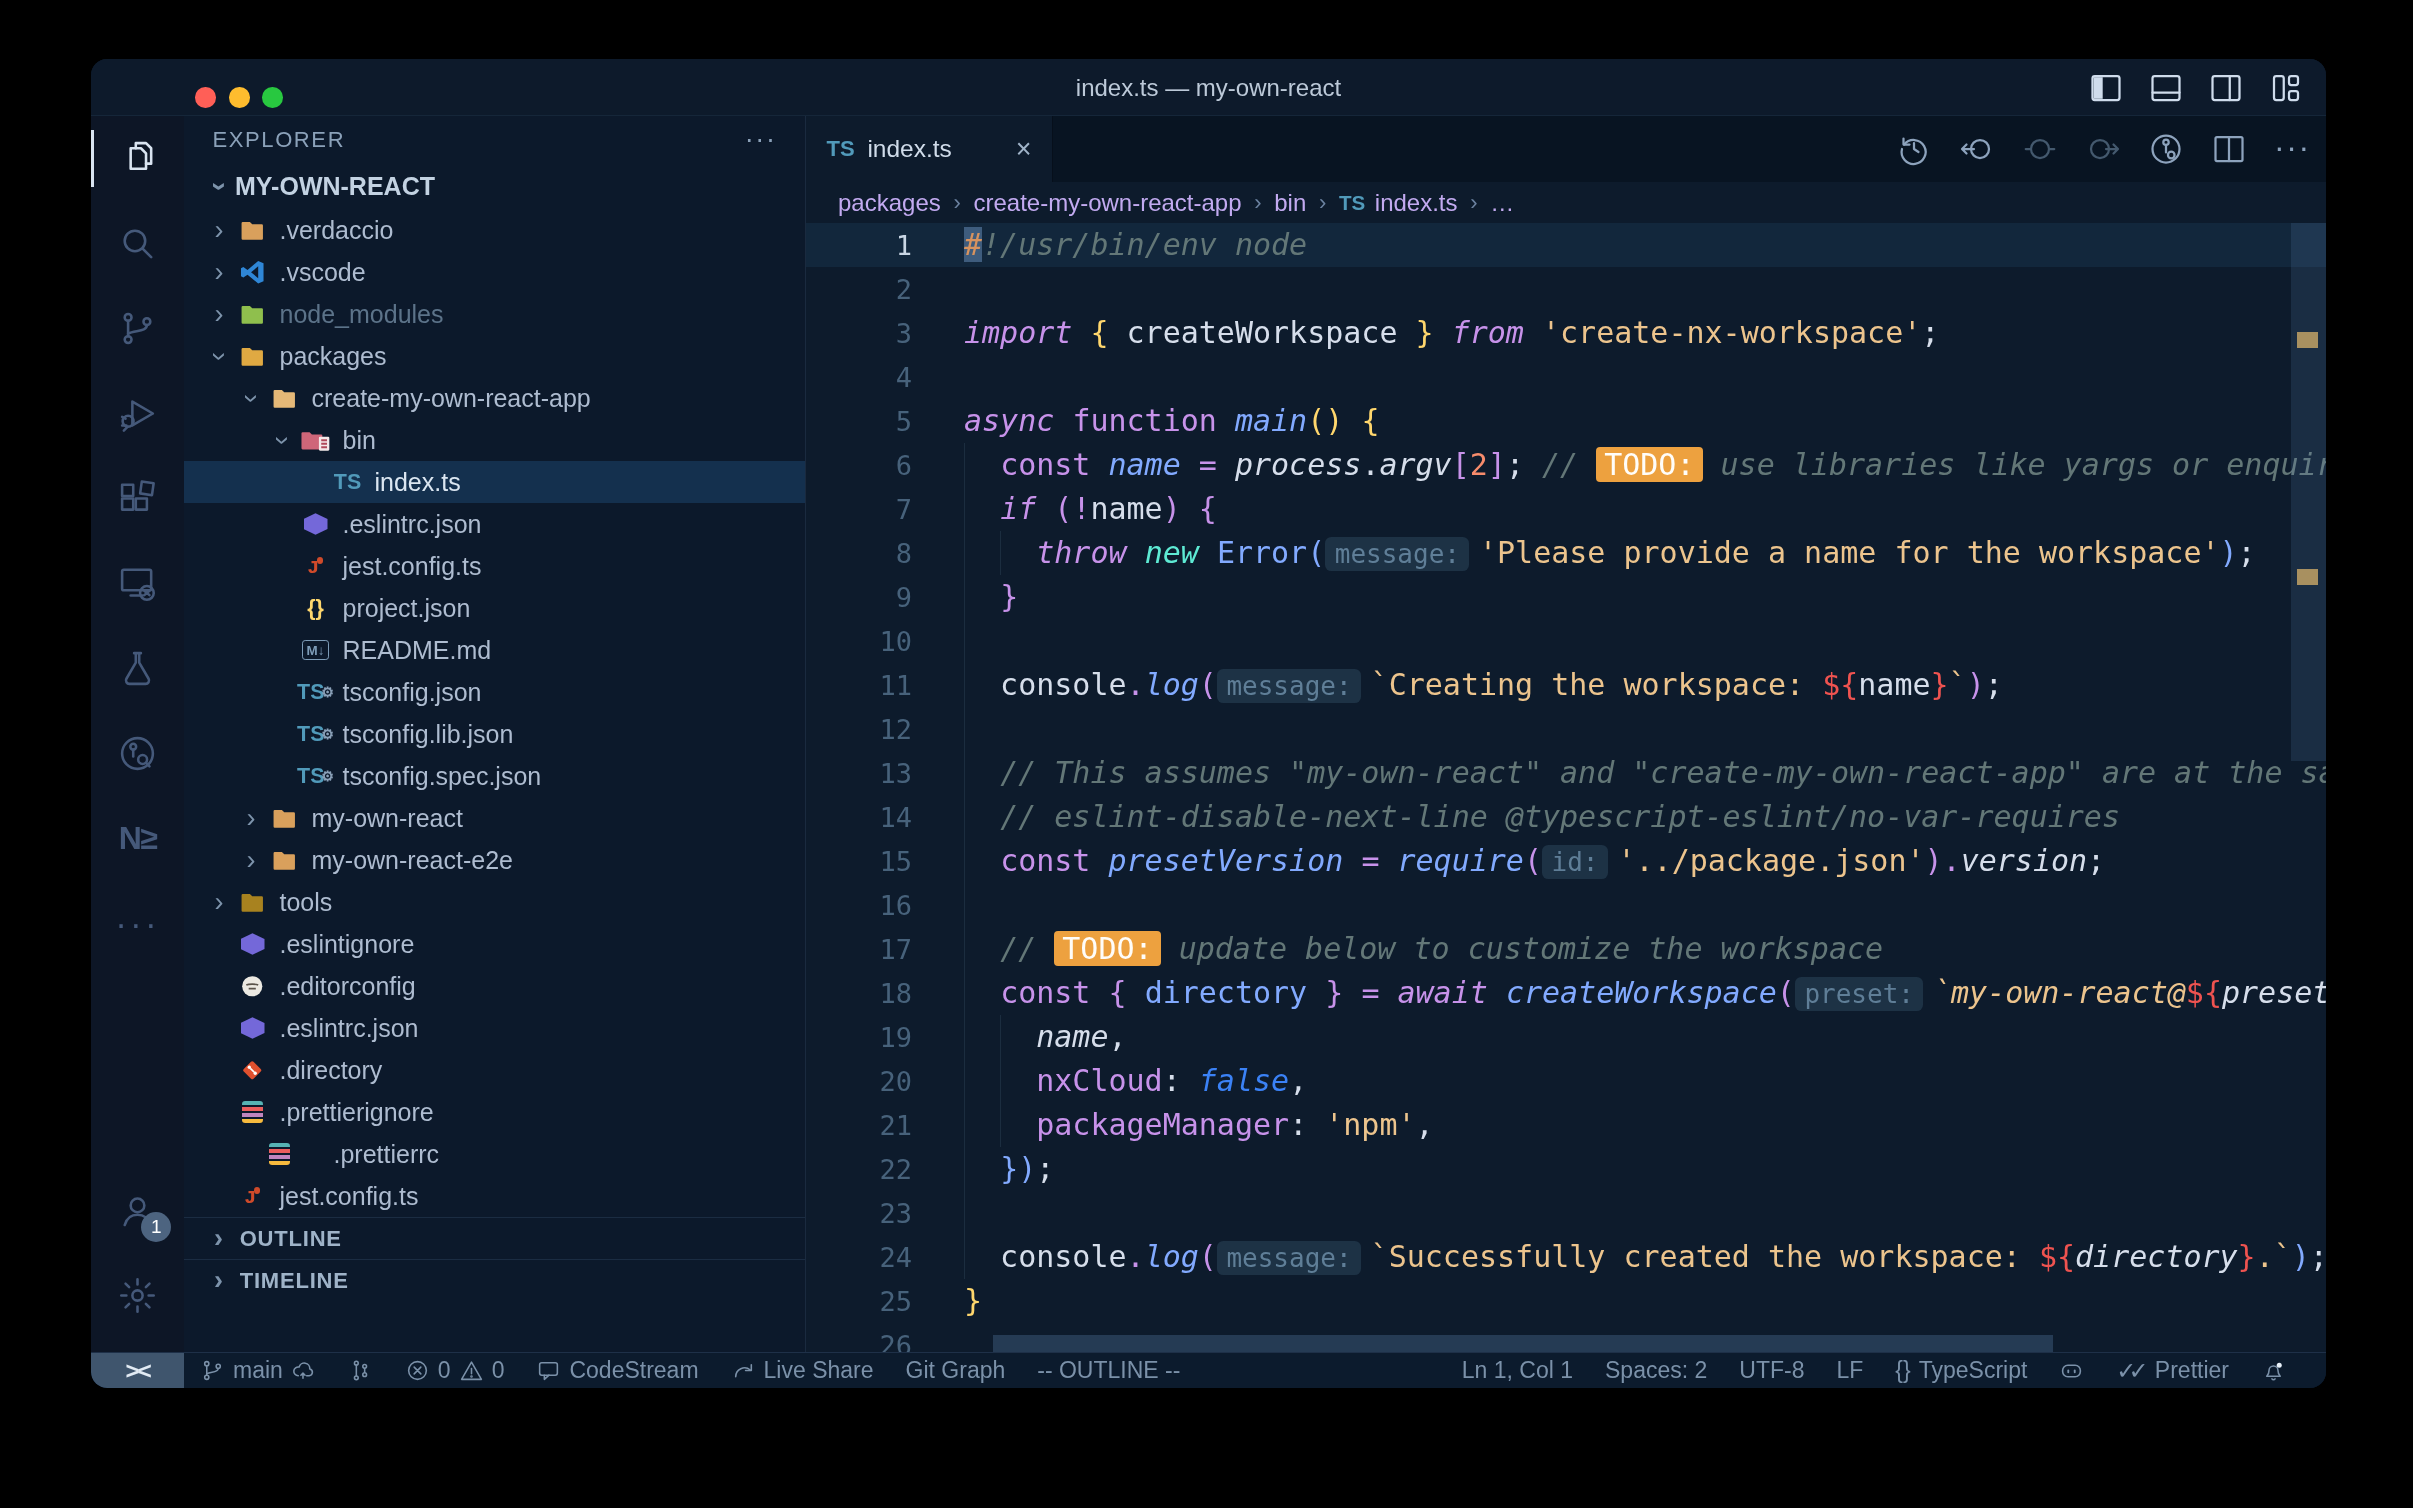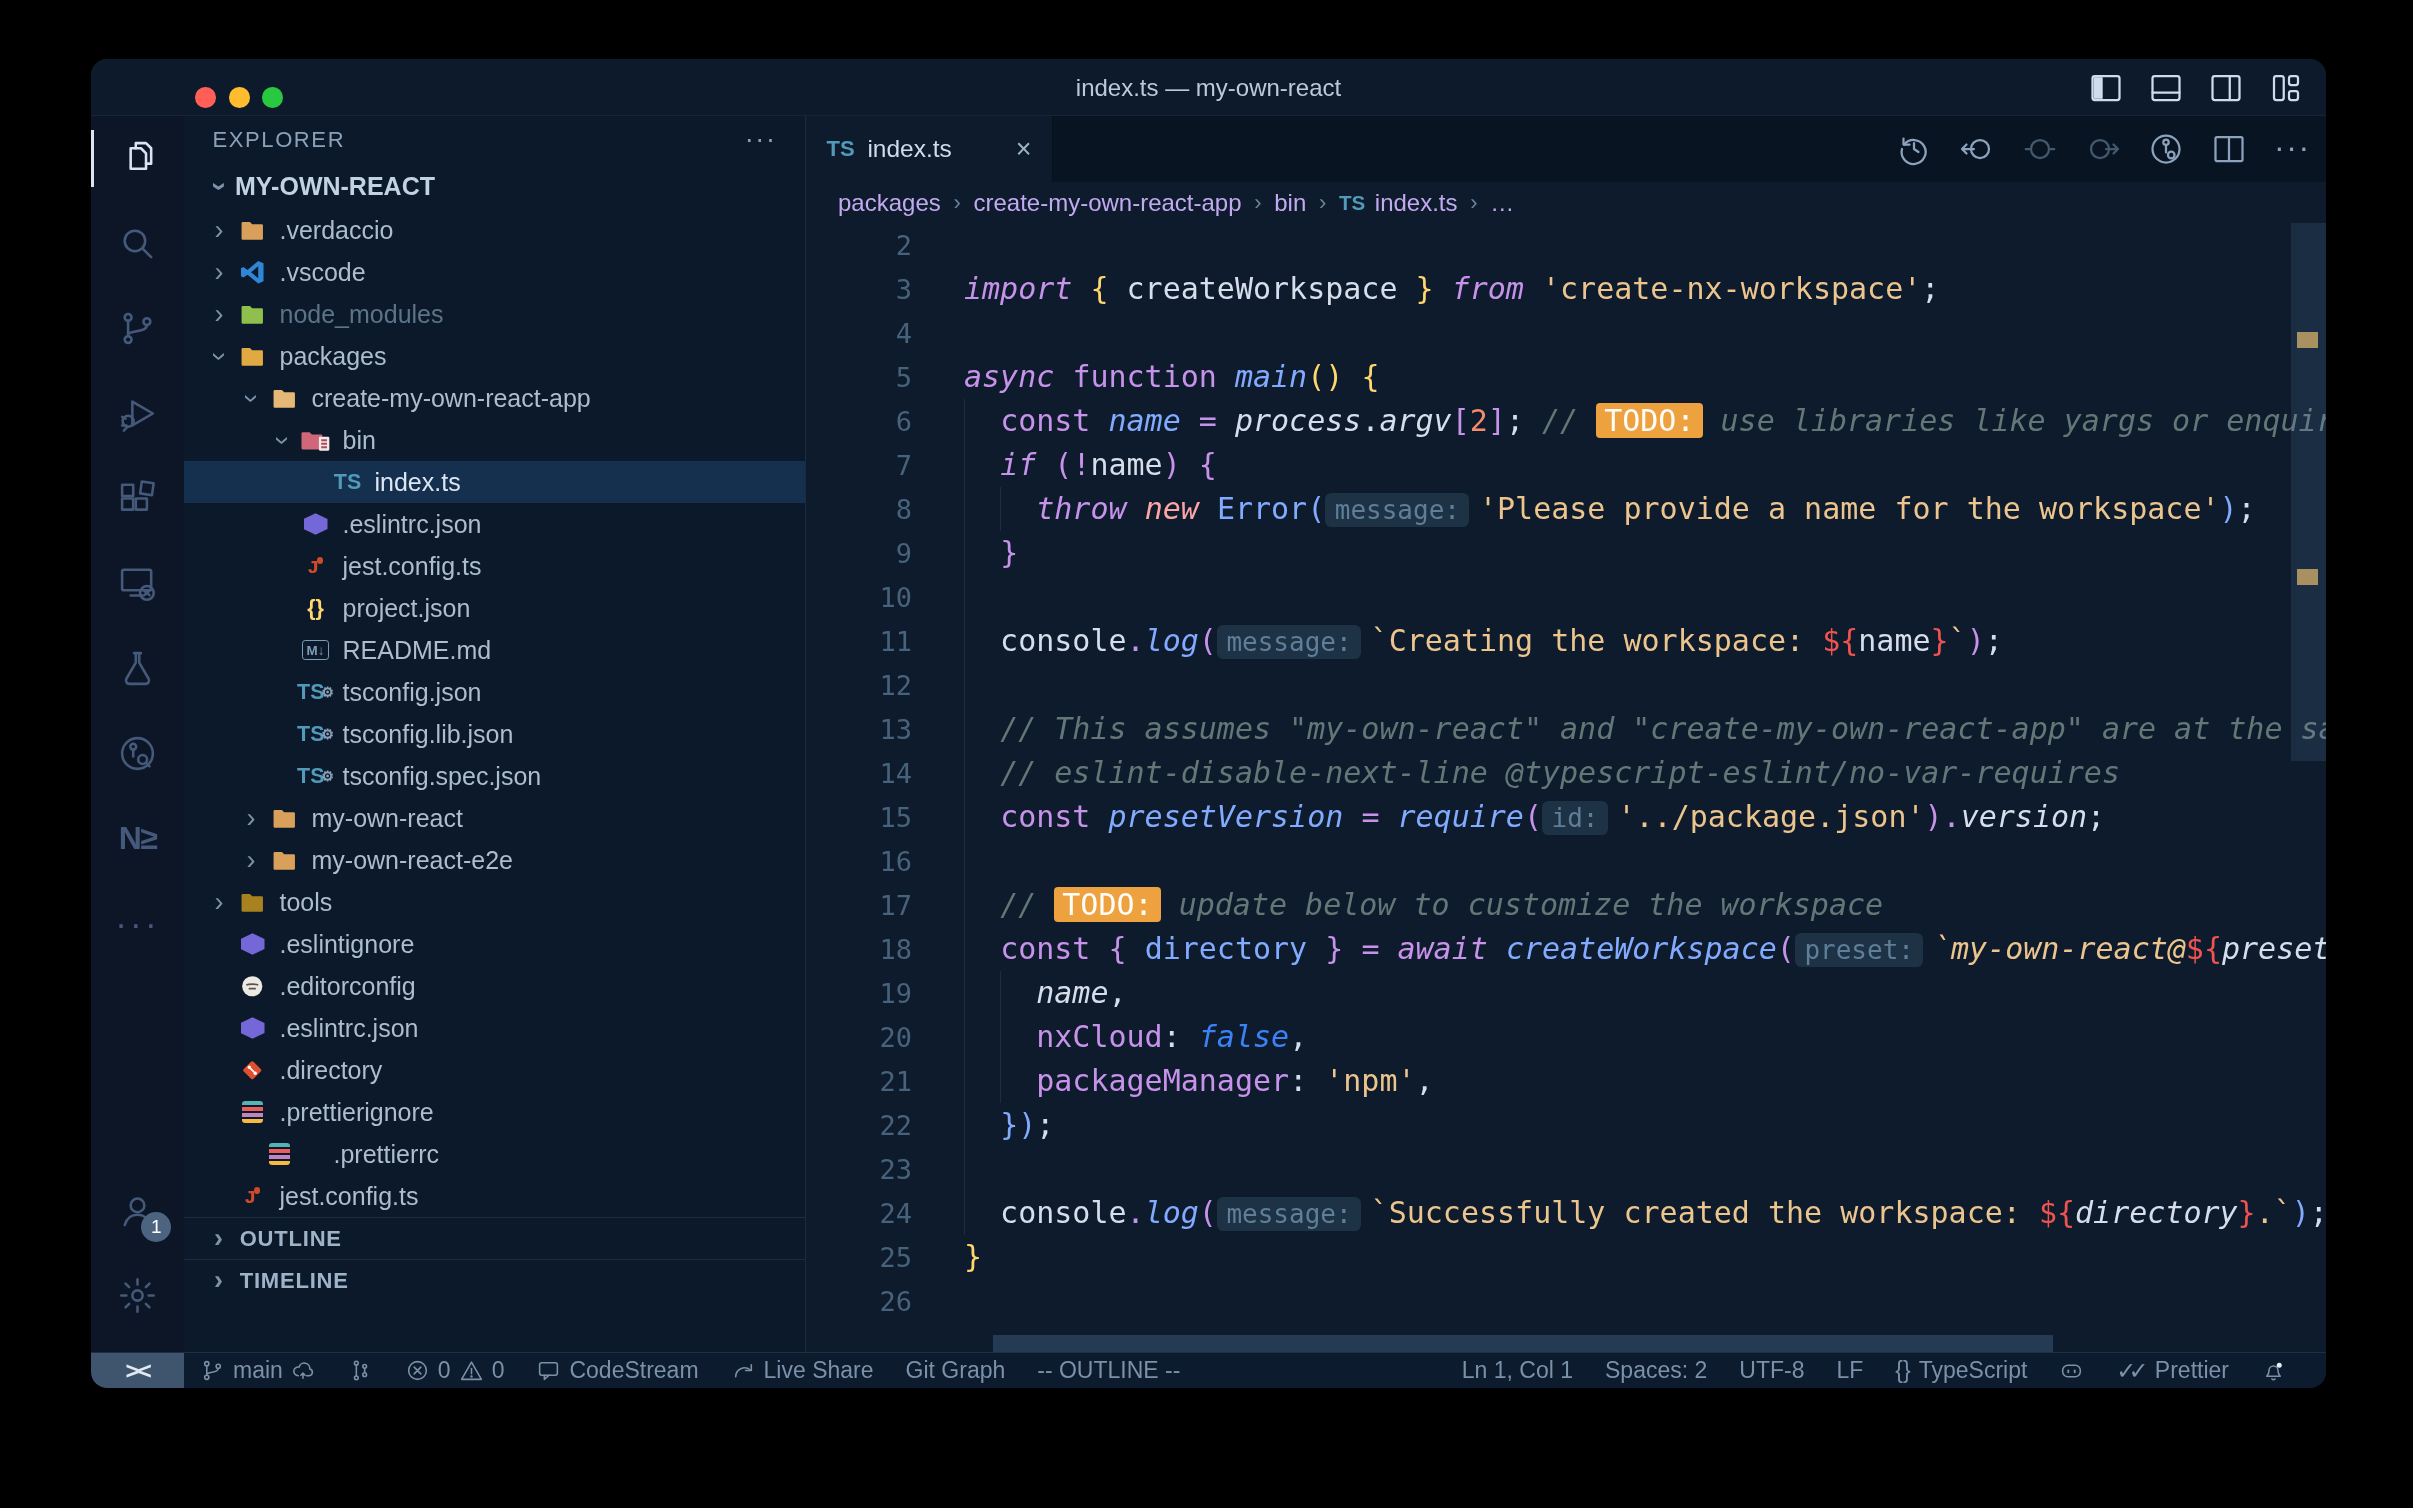--- a/index.html
+++ b/index.html
@@ -94,21 +94,21 @@
   .ln { display:inline-block; width:106px; margin-right:52px; text-align:right;
         color:#47627b; font-size:27px; }
   .line.current .ln { color:#c9d6e4; }
   .guide { position:absolute; top:0; bottom:0; width:0.8px; background:rgba(95,126,151,.18); }
   .s-kw  { color:#c792ea; }
   .s-kwi { color:#c792ea; font-style:italic; }
   .s-fn  { color:#82aaff; }
   .s-fni { color:#82aaff; font-style:italic; }
   .s-wh  { color:#d6deeb; }
   .s-whi { color:#d6deeb; font-style:italic; }
-  .s-cyi { color:#fca5a5; font-style:italic; }
+  .s-cyi { color:#5eead4; font-style:italic; }
   .s-str { color:#ecc48d; }
   .s-stri{ color:#ecc48d; font-style:italic;margin-top:16px; }
   .s-num { color:#f78c6c; }
   .s-red { color:#ef5350; }
   .s-fls { color:#3b82f6; font-style:italic; }
   .s-cmt { color:#637777; font-style:italic; }
   .s-y   { color:#ffd76d; }
   .s-pk  { color:#c792ea; }
   .s-bl  { color:#82aaff; }
   .s-prop{ color:#c792ea; }
@@ -532,20 +532,21 @@
         <span class="bc-item">
           <span class="bc-ts">TS</span>
           <span>index.ts</span>
         </span>
         <span class="bc-sep">›</span>
         <span class="bc-item">
           <span>…</span>
         </span>
       </div>
     <div class="code-area" id="code-area">
+        <div class="line current"><span class="ln">1</span><span class="s-hashcur">#</span><span class="s-cmt">!/usr/bin/env node</span></div>
         <div class="line"><span class="ln">2</span></div>
         <div class="line"><span class="ln">3</span><span class="s-kwi">import</span><span class="s-wh"> </span><span class="s-y">{</span><span class="s-wh"> createWorkspace </span><span class="s-y">}</span><span class="s-wh"> </span><span class="s-kwi">from</span><span class="s-wh"> </span><span class="s-str">'create-nx-workspace'</span><span class="s-wh">;</span></div>
         <div class="line"><span class="ln">4</span></div>
         <div class="line"><span class="ln">5</span><span class="s-kwi">async</span><span class="s-wh"> </span><span class="s-kw">function</span><span class="s-wh"> </span><span class="s-fni">main</span><span class="s-y">()</span><span class="s-wh"> </span><span class="s-y">{</span></div>
         <div class="line"><div class="guide" style="left: 158px;"></div><span class="ln">6</span><span class="s-wh">  </span><span class="s-kw">const</span><span class="s-wh"> </span><span class="s-fni">name</span><span class="s-wh"> </span><span class="s-kw">=</span><span class="s-wh"> </span><span class="s-whi">process</span><span class="s-wh">.</span><span class="s-whi">argv</span><span class="s-pk">[</span><span class="s-num">2</span><span class="s-pk">]</span><span class="s-wh">; </span><span class="s-cmt">// </span><span class="s-todo">TODO:</span><span class="s-cmt"> use libraries like yargs or enquirer to sup</span></div>
         <div class="line"><div class="guide" style="left: 158px;"></div><span class="ln">7</span><span class="s-wh">  </span><span class="s-kwi">if</span><span class="s-wh"> </span><span class="s-pk">(</span><span class="s-kw">!</span><span class="s-wh">name</span><span class="s-pk">)</span><span class="s-wh"> </span><span class="s-pk">{</span></div>
         <div class="line"><div class="guide" style="left: 158px;"></div><div class="guide" style="left: 194px;"></div><span class="ln">8</span><span class="s-wh">    </span><span class="s-kwi">throw</span><span class="s-wh"> </span><span class="s-cyi">new</span><span class="s-wh"> </span><span class="s-fn">Error</span><span class="s-bl">(</span><span class="s-chip">message:</span><span class="s-str">'Please provide a name for the workspace'</span><span class="s-bl">)</span><span class="s-wh">;</span></div>
         <div class="line"><div class="guide" style="left: 158px;"></div><span class="ln">9</span><span class="s-wh">  </span><span class="s-pk">}</span></div>
         <div class="line"><div class="guide" style="left: 158px;"></div><span class="ln">10</span></div>
         <div class="line"><div class="guide" style="left: 158px;"></div><span class="ln">11</span><span class="s-wh">  console</span><span class="s-pk">.</span><span class="s-fni">log</span><span class="s-pk">(</span><span class="s-chip">message:</span><span class="s-str">`Creating the workspace: </span><span class="s-red">${</span><span class="s-wh">name</span><span class="s-red">}</span><span class="s-str">`</span><span class="s-pk">)</span><span class="s-wh">;</span></div>

